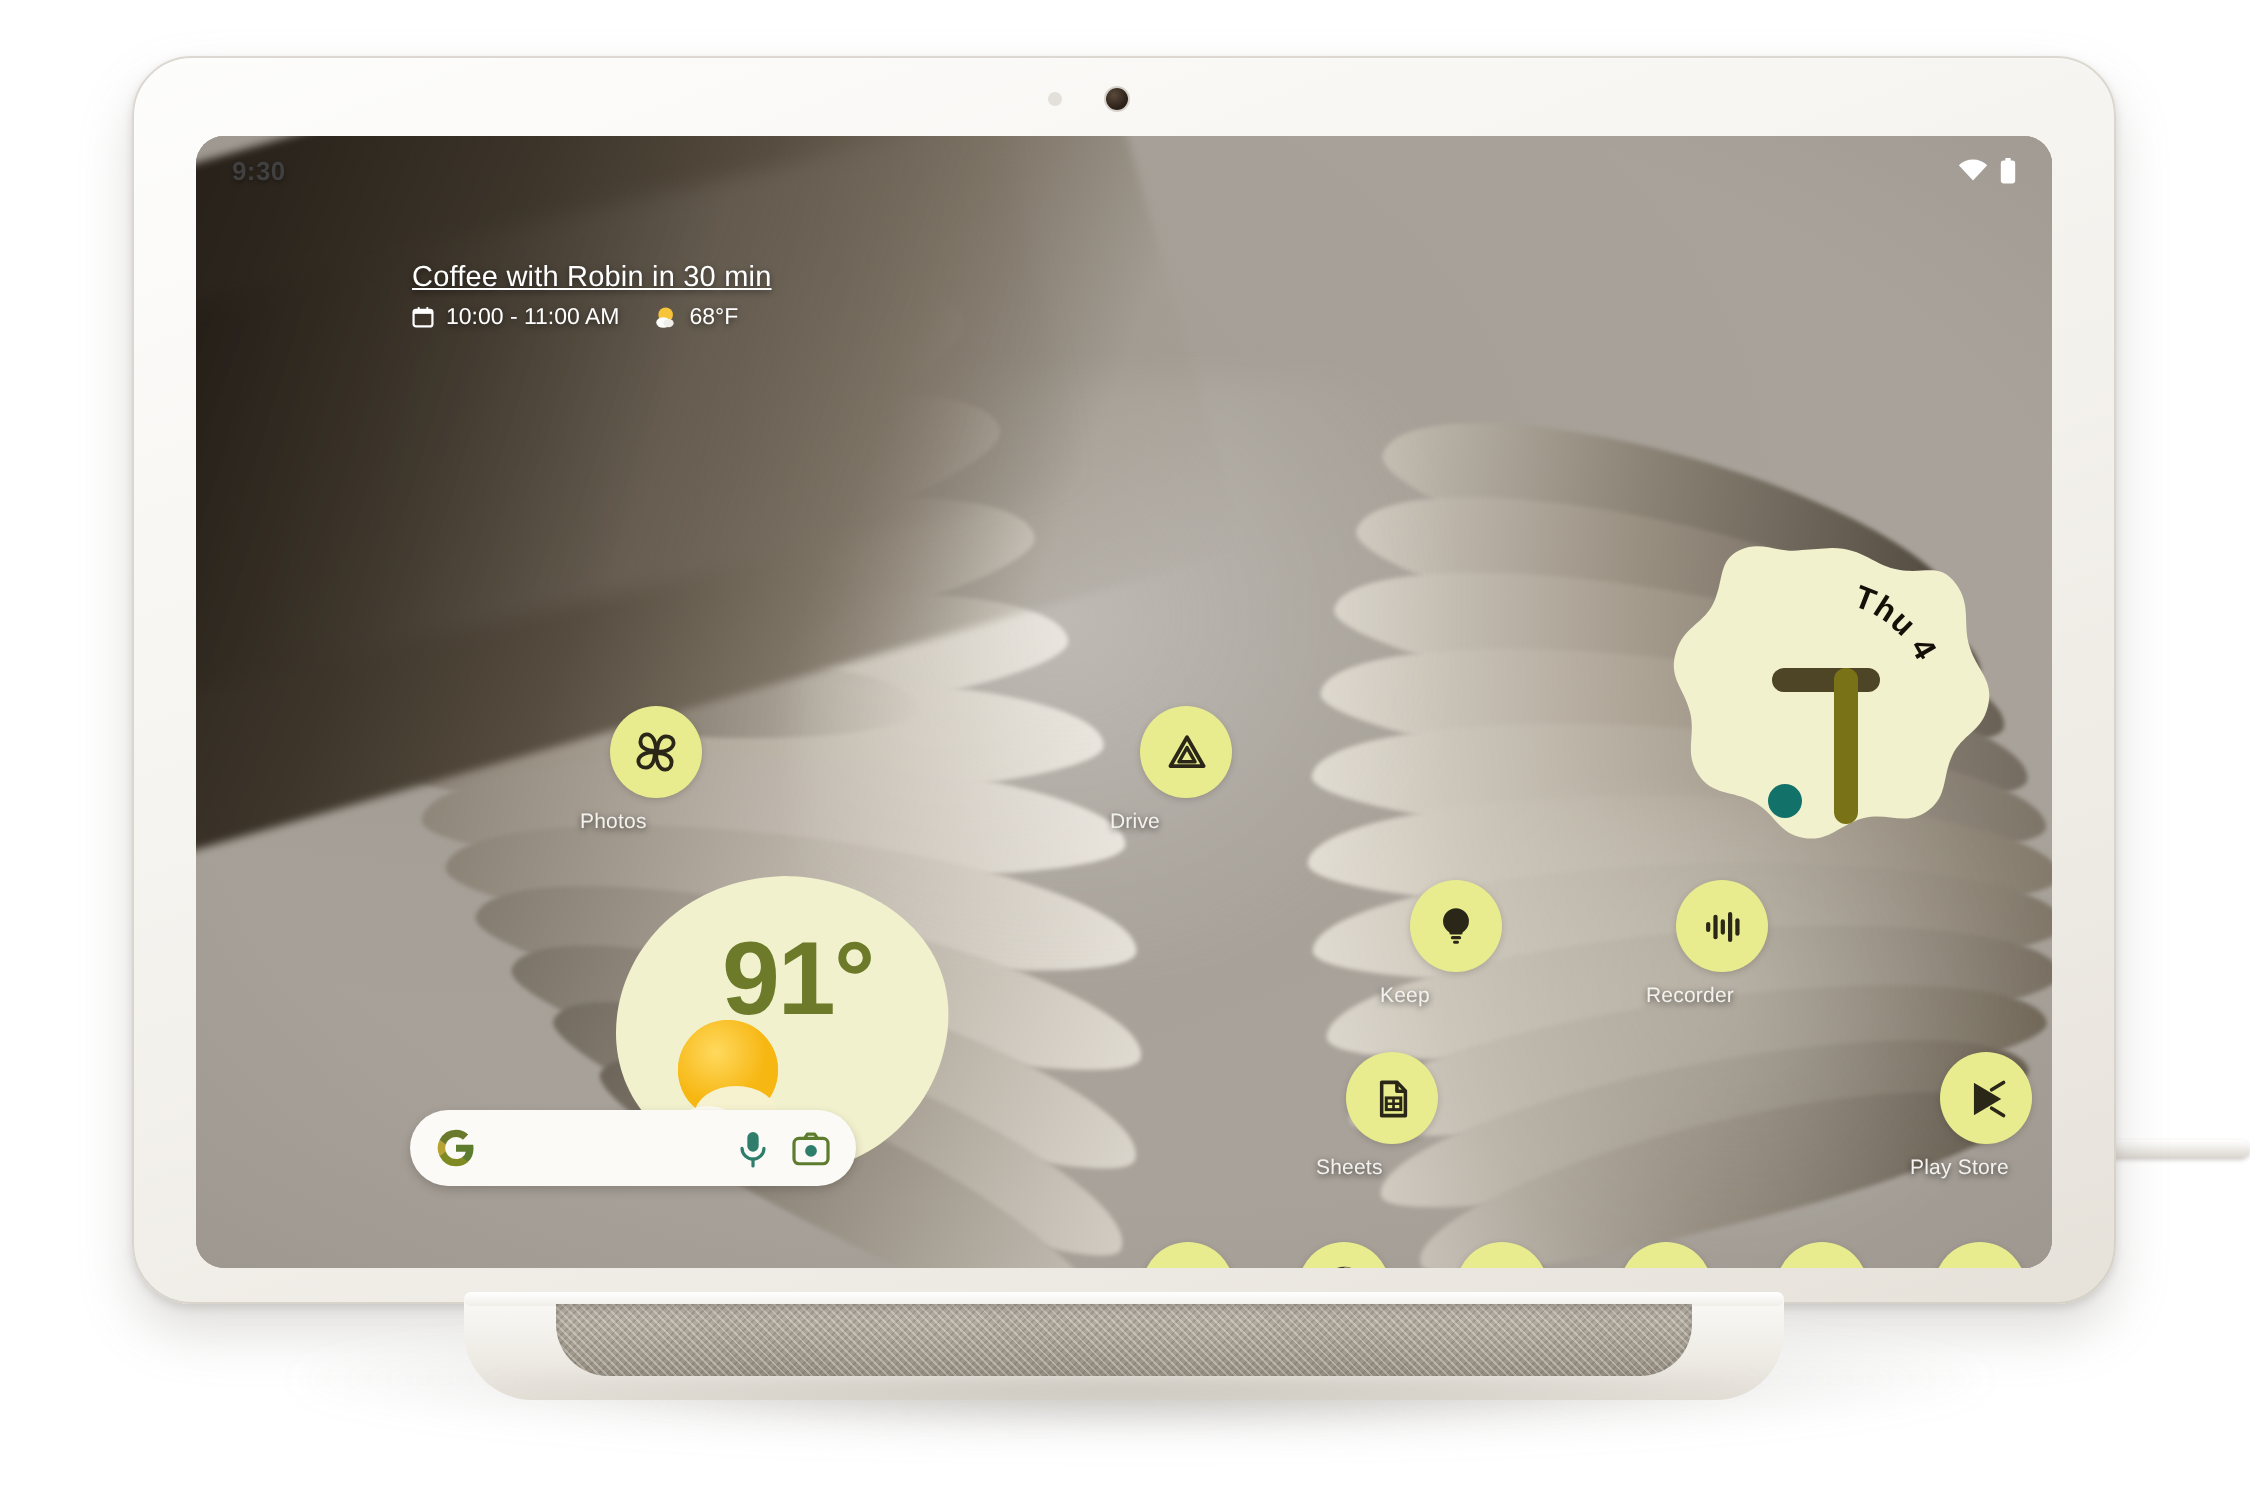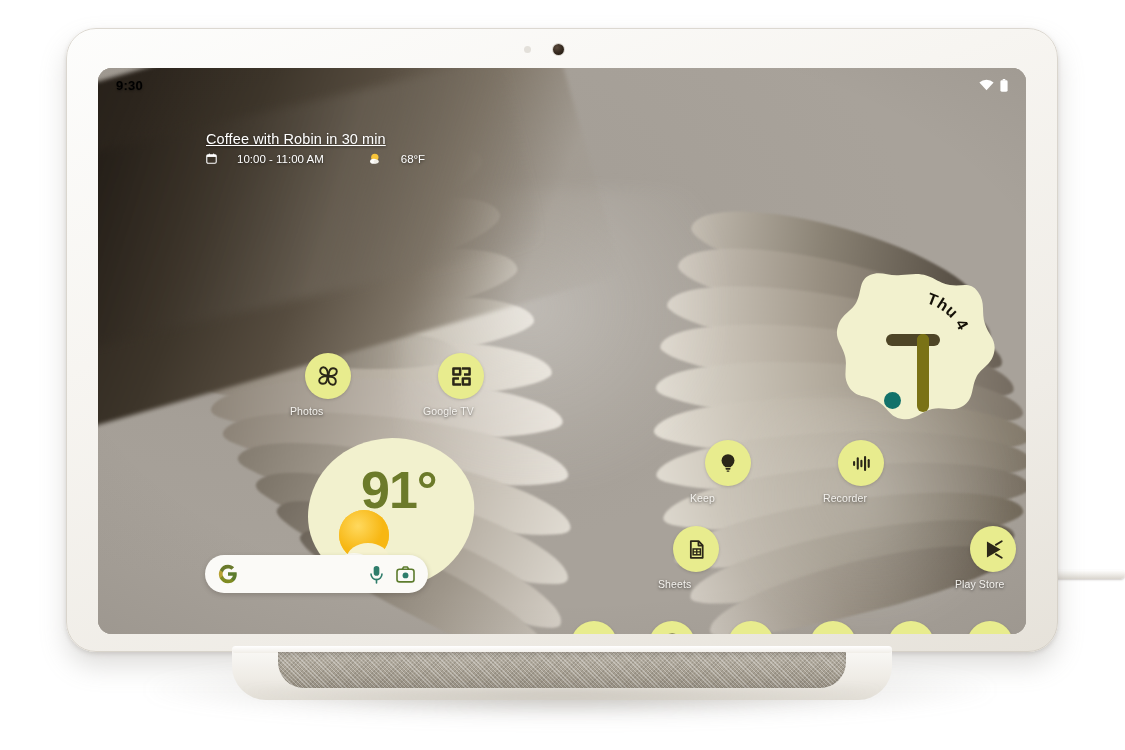--- a/index.html
+++ b/index.html
@@ -149,21 +149,21 @@
   .statusbar {
     position: absolute; left: 0; top: 0;
     width: 100%; height: 34px;
     display: flex; align-items: center;
     justify-content: space-between;
     padding: 0 18px 0 18px;
     box-sizing: border-box;
     z-index: 20;
   }
   .status-clock {
-    color: #000000;
+    color: #404040;
     font-size: 13px;
     font-weight: bold;
     letter-spacing: .2px;
     text-shadow: 0 1px 2px rgba(0,0,0,.35);
   }
   .status-right { display: flex; align-items: center; gap: 6px; }
 
   
   .glance {
     position: absolute;
@@ -172,21 +172,21 @@
   }
   .glance-title {
     color: #fff;
     font-size: 14.5px;
     letter-spacing: .1px;
     text-shadow: 0 1px 3px rgba(0,0,0,.55);
     white-space: nowrap;
     text-decoration: underline;
   }
   .glance-sub {
-    display: flex; align-items: center; gap: 20px;
+    display: flex; align-items: center; gap: 6px;
     margin-top: 5px;
     color: #fff;
     font-size: 11.5px;
     text-shadow: 0 1px 3px rgba(0,0,0,.55);
     white-space: nowrap;
   }
   .glance-sub .sep { width: 4px; }
 
   
   .clockw {
@@ -492,34 +492,30 @@
             <path d="M13 12.4 C13 7.6 11.2 4.2 8.4 4.2 C6.4 4.2 5.2 6 5.2 8 C5.2 10.6 8 12.4 13 12.4 Z"></path>
             <path d="M13.6 13 C18.4 13 21.8 11.2 21.8 8.4 C21.8 6.4 20 5.2 18 5.2 C15.4 5.2 13.6 8 13.6 13 Z"></path>
             <path d="M13 13.6 C13 18.4 14.8 21.8 17.6 21.8 C19.6 21.8 20.8 20 20.8 18 C20.8 15.4 18 13.6 13 13.6 Z"></path>
             <path d="M12.4 13 C7.6 13 4.2 14.8 4.2 17.6 C4.2 19.6 6 20.8 8 20.8 C10.6 20.8 12.4 18 12.4 13 Z"></path>
           </g>
         </svg>
       </div>
       <div class="app-label">Photos</div>
     </div>
 
-    <div class="app" style="left:325px; top:285px;">
+
+    <div class="app" style="left:457px; top:285px;">
       <div class="app-circle">
         <svg width="25" height="25" viewBox="0 0 26 26">
-          <g fill="none" stroke="#2b2718" stroke-width="2.6" stroke-linejoin="round">
-            <path d="M13.5 4.6 H21.4 V11 H15.6"></path>
-            <path d="M12.5 21.4 H4.6 V15 H10.4"></path>
-          </g>
-          <path d="M4.6 4.6 H11.6 V11 H4.6 Z" fill="none" stroke="#2b2718" stroke-width="2.6" stroke-linejoin="round"></path>
-          <path d="M14.4 15 H21.4 V21.4 H14.4 Z" fill="none" stroke="#2b2718" stroke-width="2.6" stroke-linejoin="round"></path>
-        </svg>
-      </div>
-      <div class="app-label">Google TV</div>
-    </div>
-
+          <path d="M13 4.8 L21.6 19.8 H4.4 Z" fill="none" stroke="#2b2718" stroke-width="2" stroke-linejoin="round"></path>
+          <path d="M13 10.2 L17.2 17.6 H8.8 Z" fill="none" stroke="#2b2718" stroke-width="1.8" stroke-linejoin="round"></path>
+        </svg>
+      </div>
+      <div class="app-label">Drive</div>
+    </div>
 
     <div class="app" style="left:592px; top:372px;">
       <div class="app-circle">
         <svg width="24" height="24" viewBox="0 0 26 26">
           <circle cx="13" cy="10.4" r="7" fill="#2b2718"></circle>
           <rect x="9.4" y="15.6" width="7.2" height="2" rx="1" fill="#2b2718"></rect>
           <rect x="10.2" y="18.4" width="5.6" height="1.8" rx=".9" fill="#2b2718"></rect>
           <rect x="11.4" y="21" width="3.2" height="1.6" rx=".8" fill="#2b2718"></rect>
         </svg>
       </div>

